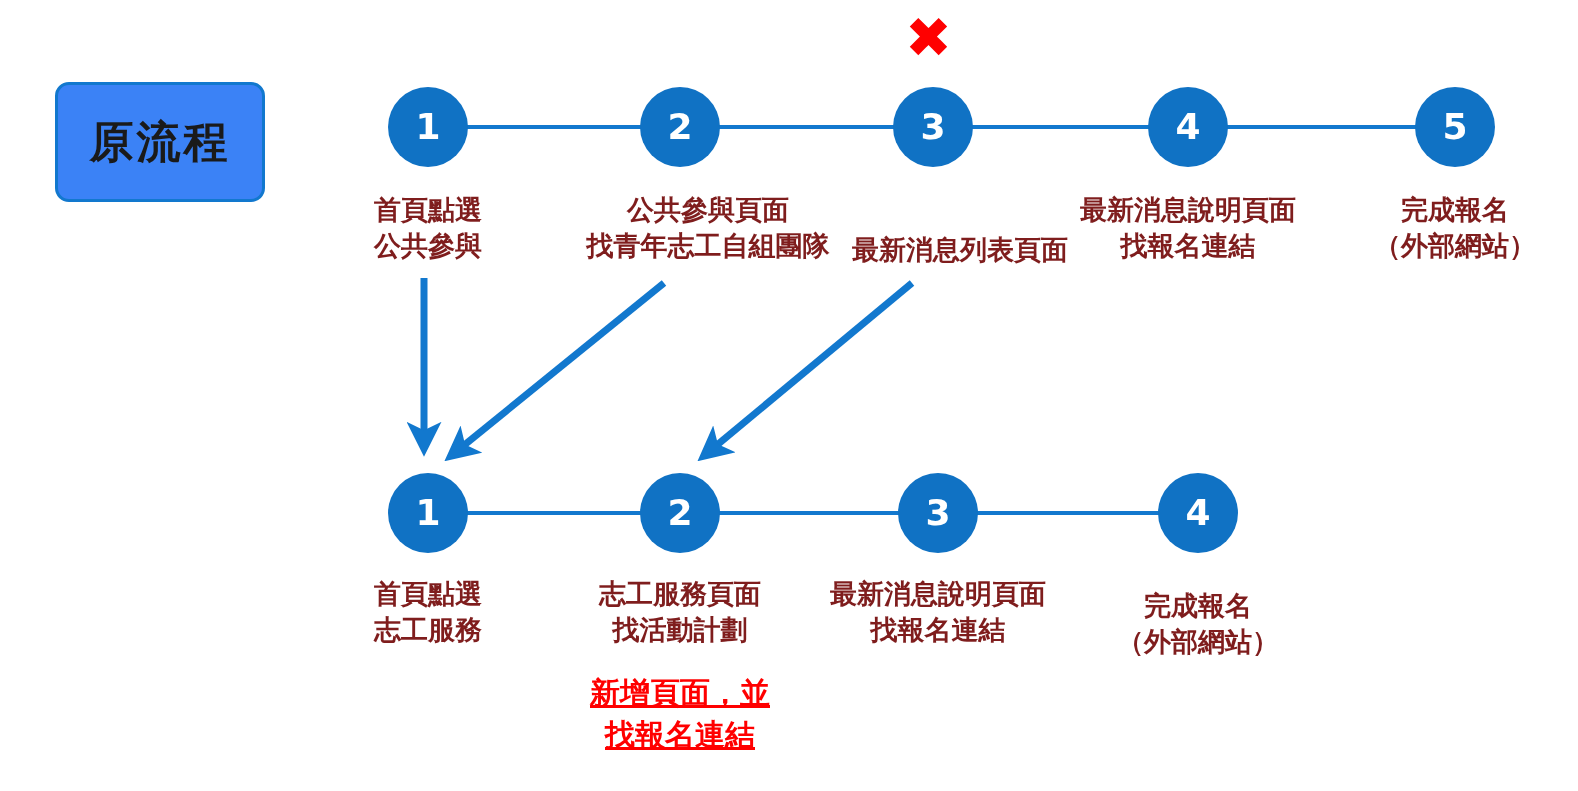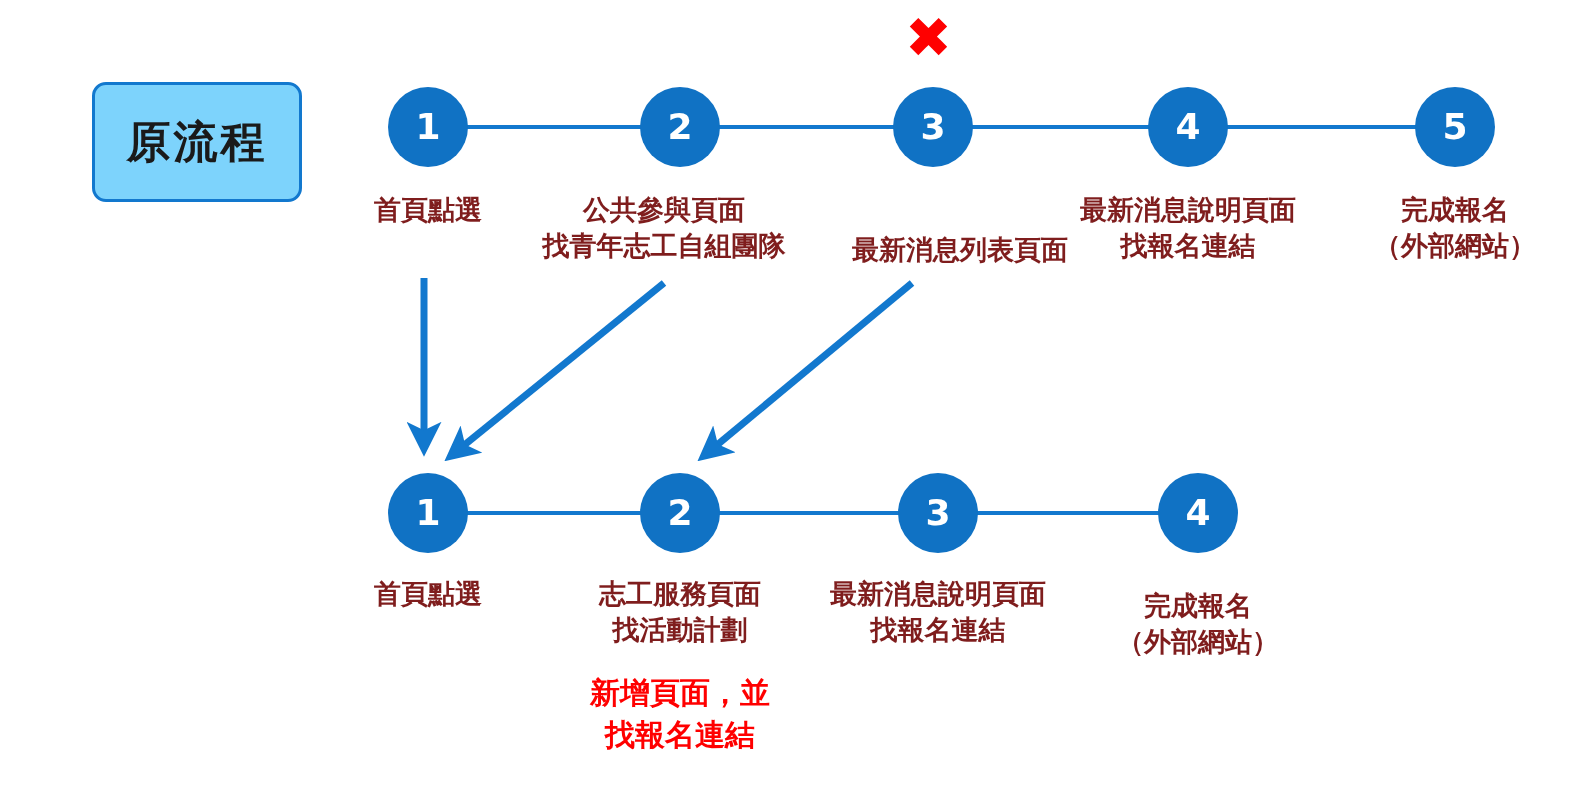--- a/index.html
+++ b/index.html
@@ -17,30 +17,29 @@
     background: #ffffff;
     overflow: hidden;
   }
 
   
   .row-label {
     position: absolute;
     box-sizing: border-box;
     border: 3px solid #1278CE;
     border-radius: 14px;
-    background: #7dd3fc;
+    background: #3b82f6;
     display: flex;
     align-items: center;
     justify-content: center;
     font-family: "DejaVu Serif", "Liberation Serif", serif;
     font-weight: 700;
     font-size: 44px;
     color: #1a1a1a;
     letter-spacing: 3px;
-    margin-left: 37px;
   }
 
   
   .flow-row {
     position: absolute;
   }
   .connector {
     position: absolute;
     height: 4px;
     background: #1278CE;
@@ -85,20 +84,21 @@
   
   .annotation {
     position: absolute;
     text-align: center;
     font-family: "DejaVu Serif", "Liberation Serif", serif;
     font-weight: 700;
     font-size: 30px;
     line-height: 42px;
     color: #FF0000;
     white-space: nowrap;
+    text-decoration: underline;
   }
   .annotation .l2 { display: block; }
 
   
   #arrows {
     position: absolute;
     left: 0; top: 0;
     width: 1578px;
     height: 791px;
     pointer-events: none;
@@ -121,26 +121,27 @@
     <div class="connector" style="left:466px; top:125px; width:176px;"></div>
     <div class="connector" style="left:718px; top:125px; width:177px;"></div>
     <div class="connector" style="left:971px; top:125px; width:179px;"></div>
     <div class="connector" style="left:1226px; top:125px; width:191px;"></div>
 
     <div class="node-circle" style="left:388px; top:87px;">
       <span>1</span>
     </div>
     <div class="node-label" style="left:288px; top:192px; width:280px;">
       <span>首頁點選</span>
+      <span class="l2">公共參與</span>
     </div>
 
     <div class="node-circle" style="left:640px; top:87px;">
       <span>2</span>
     </div>
-    <div class="node-label" style="left:524px; top:192px; width:280px;">
+    <div class="node-label" style="left:568px; top:192px; width:280px;">
       <span>公共參與頁面</span>
       <span class="l2">找青年志工自組團隊</span>
     </div>
 
     <div class="node-circle" style="left:893px; top:87px;">
       <span>3</span>
     </div>
     <div class="node-label" style="left:820px; top:192px; width:280px;margin-top:40px;">
       <span>最新消息列表頁面</span>
     </div>
@@ -180,20 +181,21 @@
 
     <div class="connector" style="left:466px; top:511px; width:176px;"></div>
     <div class="connector" style="left:718px; top:511px; width:182px;"></div>
     <div class="connector" style="left:976px; top:511px; width:184px;"></div>
 
     <div class="node-circle" style="left:388px; top:473px;">
       <span>1</span>
     </div>
     <div class="node-label" style="left:288px; top:576px; width:280px;">
       <span>首頁點選</span>
+      <span class="l2">志工服務</span>
     </div>
 
     <div class="node-circle" style="left:640px; top:473px;">
       <span>2</span>
     </div>
     <div class="node-label" style="left:540px; top:576px; width:280px;">
       <span>志工服務頁面</span>
       <span class="l2">找活動計劃</span>
     </div>
 

